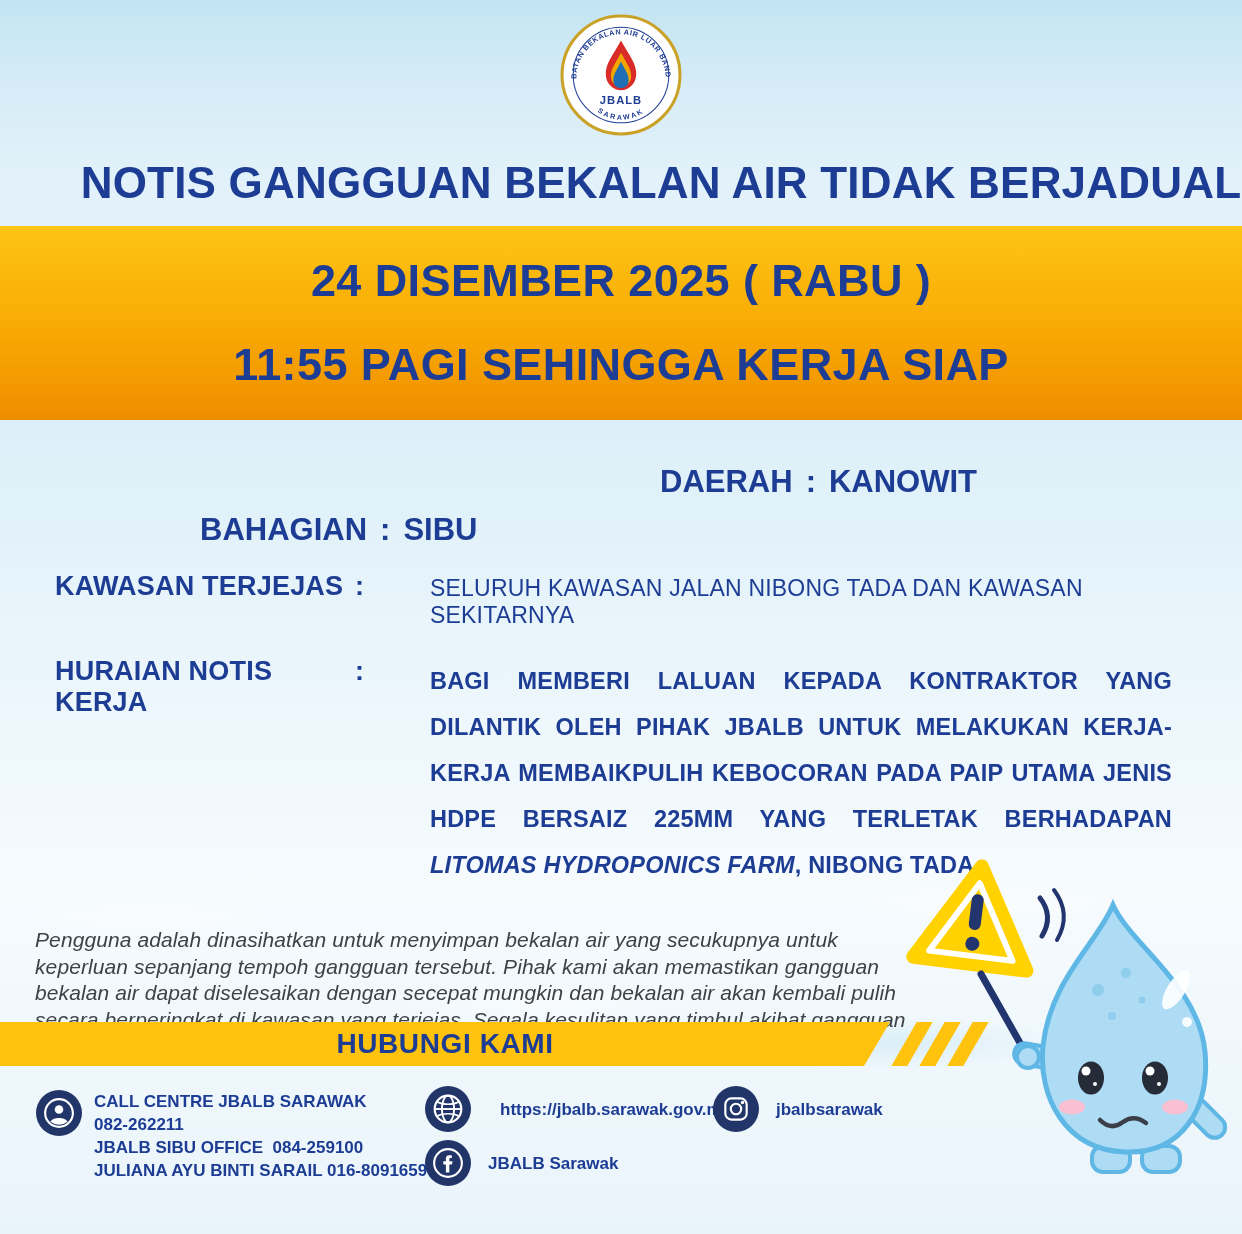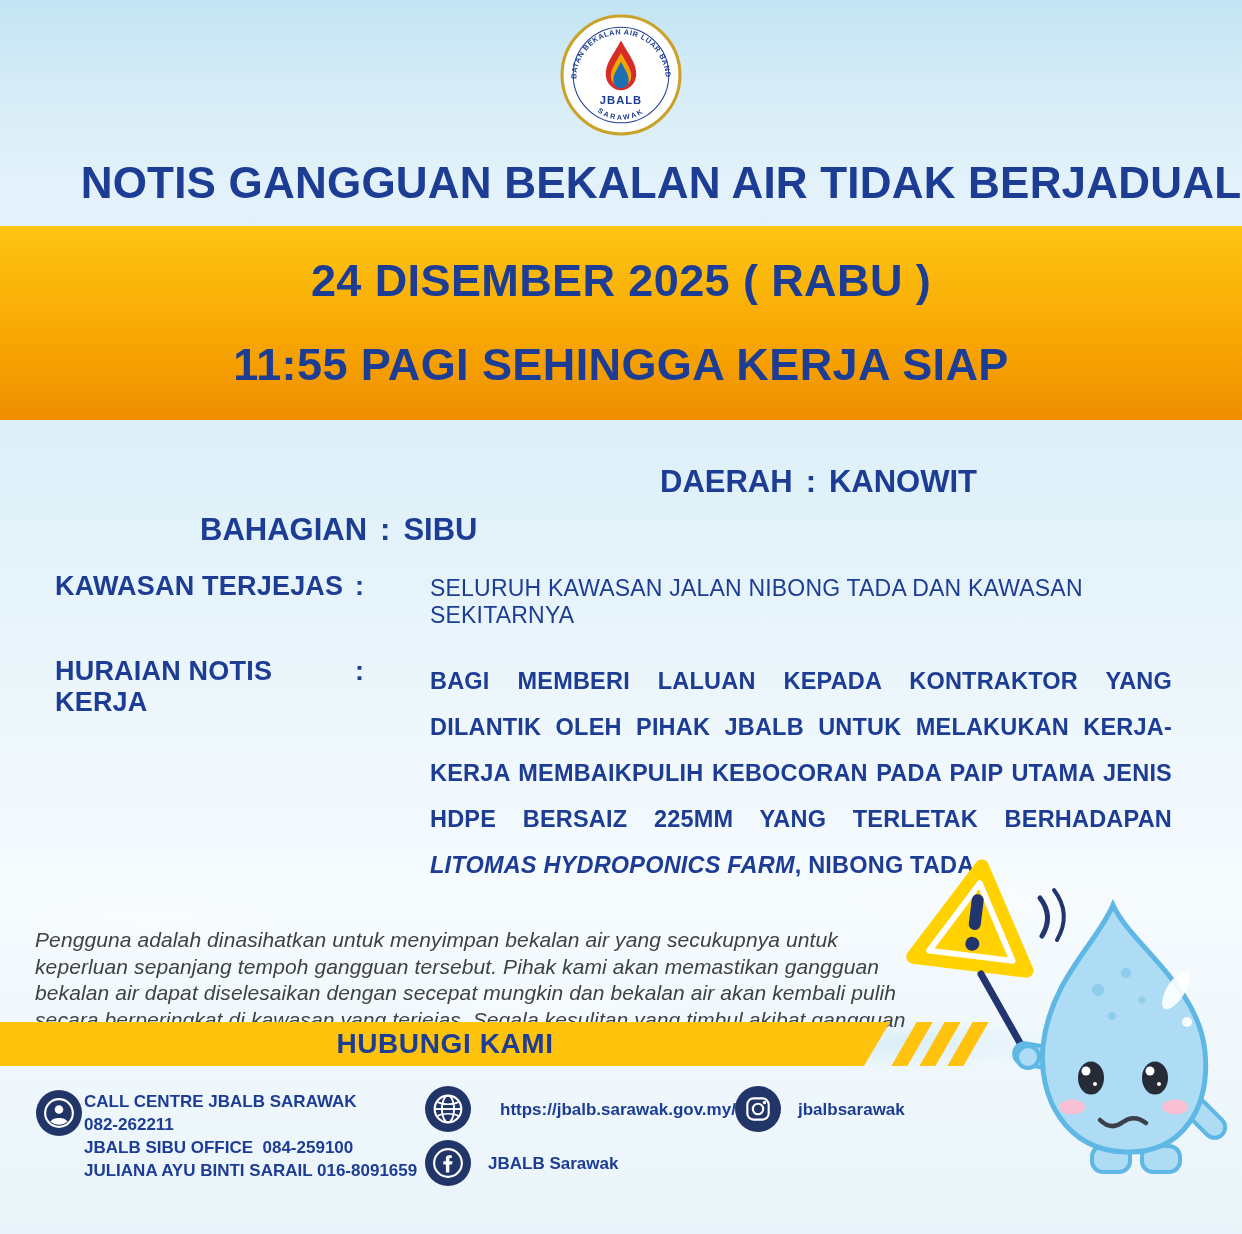--- a/index.html
+++ b/index.html
@@ -55,24 +55,24 @@
     display:flex;align-items:center;justify-content:center;}
   .contact-heading{font-size:28px;font-weight:bold;color:var(--navy);letter-spacing:0.6px;}
   .stripe{position:absolute;top:1022px;width:16px;height:44px;background:var(--yellow);transform:skewX(-30deg);}
   .stripe1{left:904px;} .stripe2{left:932px;} .stripe3{left:960px;}
   
   .contact{position:absolute;top:1086px;left:0;width:100%;height:120px;}
   .icon-circle{width:46px;height:46px;border-radius:50%;background:var(--icon-navy);
     display:flex;align-items:center;justify-content:center;flex:0 0 auto;}
   .icon-circle svg{width:32px;height:32px;}
   .contact-text{font-size:17px;font-weight:bold;color:var(--navy);line-height:23px;white-space:pre-wrap;}
-  .cc{position:absolute;left:36px;top:4px;display:flex;gap:2px;align-items:flex-start;}
+  .cc{position:absolute;left:36px;top:4px;display:flex;gap:12px;align-items:flex-start;}
   .web{position:absolute;left:425px;top:0;display:flex;gap:29px;align-items:center;}
   .fb{position:absolute;left:425px;top:54px;display:flex;gap:17px;align-items:center;justify-content:space-between;}
-  .ig{position:absolute;left:735px;top:0;display:flex;gap:17px;align-items:center;}
+  .ig{position:absolute;left:713px;top:0;display:flex;gap:17px;align-items:center;}
   
   .mascot{position:absolute;left:888px;top:850px;width:348px;height:368px;pointer-events:none;}
 </style>
 </head>
 <body>
 
 <div class="poster">
 
   <div class="logo-wrap">
     <svg viewBox="0 0 120 120">

